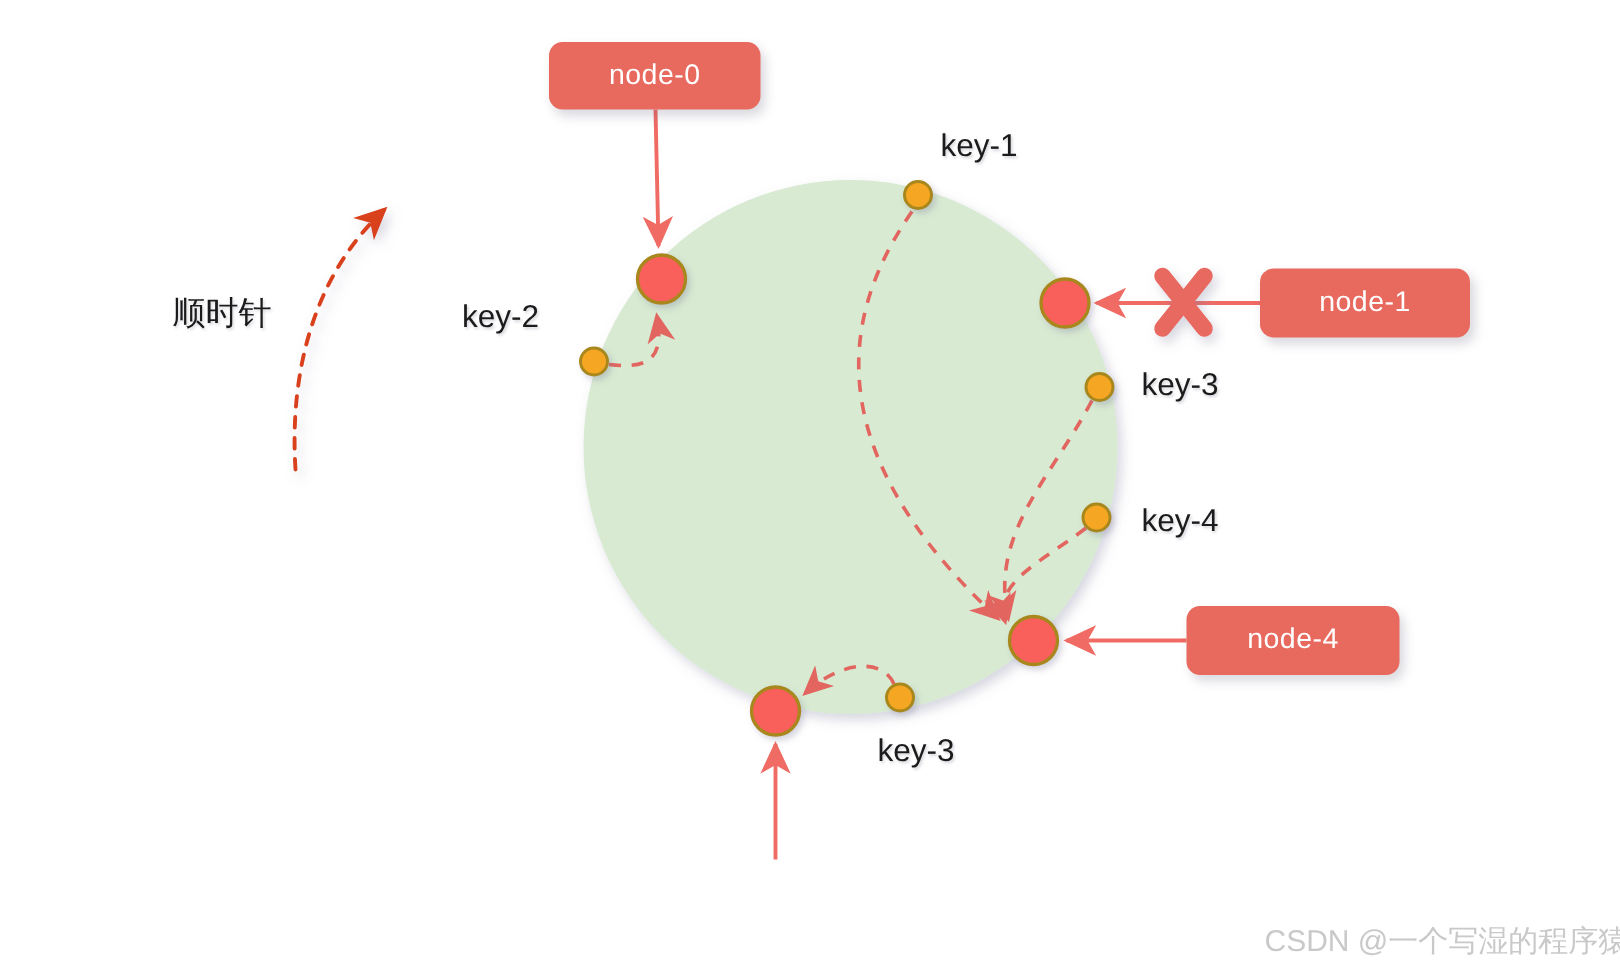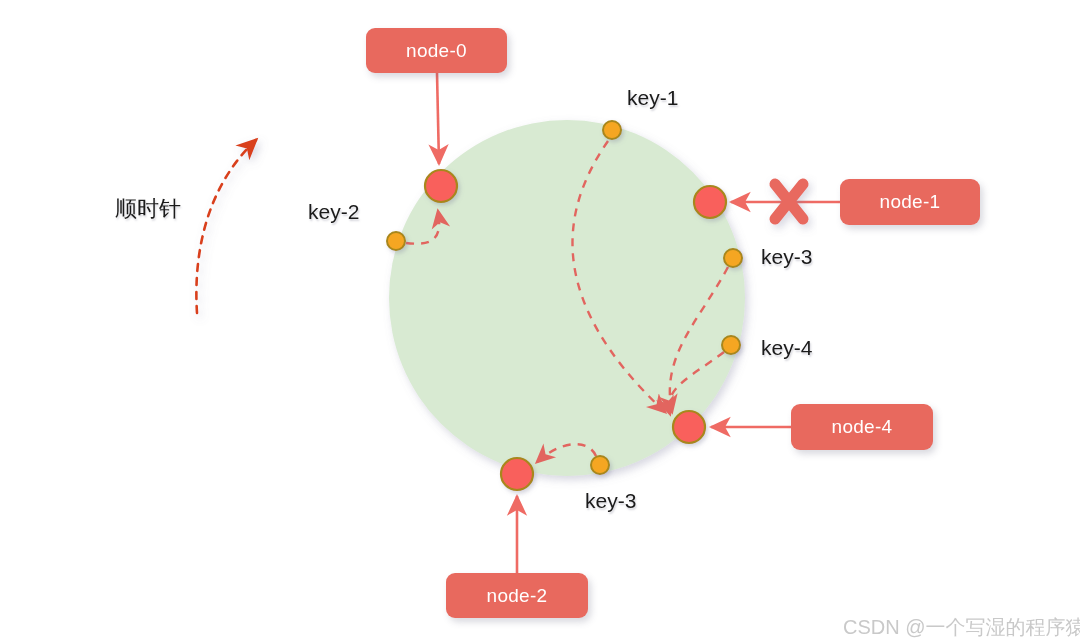--- a/index.html
+++ b/index.html
@@ -125,23 +125,20 @@
   </svg>
 
   <div class="node-box" style="left:366px; top:28px; width:141px; height:45px;">
     <span>node-0</span>
   </div>
 
   <div class="node-box" style="left:840px; top:179px; width:140px; height:46px;">
     <span>node-1</span>
   </div>
 
-  <div class="node-box" style="left:446px; top:573px; width:142px; height:45px;">
-    <span>node-2</span>
-  </div>
 
   <div class="node-box" style="left:791px; top:404px; width:142px; height:46px;">
     <span>node-4</span>
   </div>
 
   <div class="key-label" style="left:627px; top:86px;">key-1</div>
   <div class="key-label" style="left:308px; top:200px;">key-2</div>
   <div class="key-label" style="left:572px; top:489px;margin-left:13px;">key-3</div>
   <div class="key-label" style="left:761px; top:245px;">key-3</div>
   <div class="key-label" style="left:761px; top:336px;">key-4</div>

